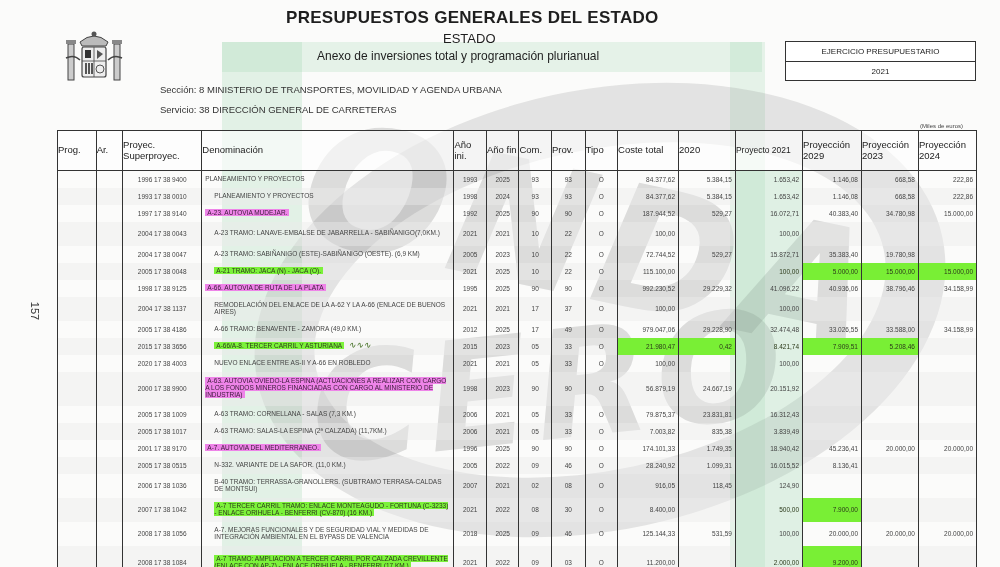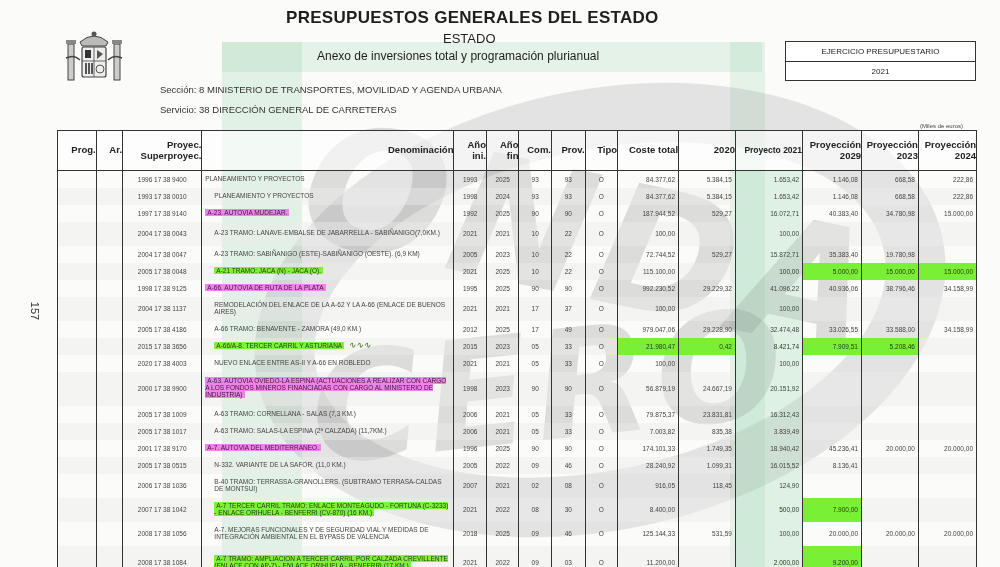--- a/index.html
+++ b/index.html
@@ -28,21 +28,21 @@
   .ejer-box .lbl { height: 20px; border-bottom: 1.5px solid #333; font-size: 8px; display: flex; align-items: center; justify-content: center; }
   .ejer-box .val { height: 18px; font-size: 8px; display: flex; align-items: center; justify-content: center; }
   .section { position: absolute; left: 160px; top: 84px; font-size: 9.5px; color: #333; }
   .service { position: absolute; left: 160px; top: 104px; font-size: 9.5px; color: #333; }
   .units { position: absolute; left: 920px; top: 123px; font-size: 6px; color: #444; }
   .pagenum { position: absolute; left: 26px; top: 305px; font-size: 11px; color: #333; transform: rotate(90deg); }
 
   
   .tbl { position: absolute; left: 57px; top: 130px; width: 920px; border-collapse: collapse; table-layout: fixed; font-size: 6.5px; }
   .tbl th, .tbl td { border-left: 1.2px solid #333; border-right: 1.2px solid #333; }
-  .tbl th { border-top: 1.5px solid #333; border-bottom: 1.5px solid #333; font-weight: bold; font-size: 9.5px; color: #222; height: 40px; text-align: right; line-height: 1.1; background: rgba(255,255,255,0.6); }
+  .tbl th { border-top: 1.5px solid #333; border-bottom: 1.5px solid #333; font-weight: normal; font-size: 9.5px; color: #222; height: 40px; text-align: left; line-height: 1.1; background: rgba(255,255,255,0.6); }
   .tbl td { color: #444; padding: 0 3px; height: 17px; vertical-align: middle; }
   .tbl tr.tall td { height: 24px; }
   .tbl tr.xtall td { height: 34px; }
   .tbl td.c { text-align: center; }
   .tbl td.r { text-align: right; }
   .tbl td.den { text-align: left; font-size: 6.5px; line-height: 1.05; text-transform: uppercase; }
   .tbl td.den.ind { padding-left: 12px; }
   .tbl tr:nth-child(even) td { background: rgba(235,235,235,0.45); }
   .tbl td.p21 { background: rgba(160,215,180,0.3) !important; }
   .hl-g { background: #7cf23a; color: #2c3a1a; padding: 0 2px; }

